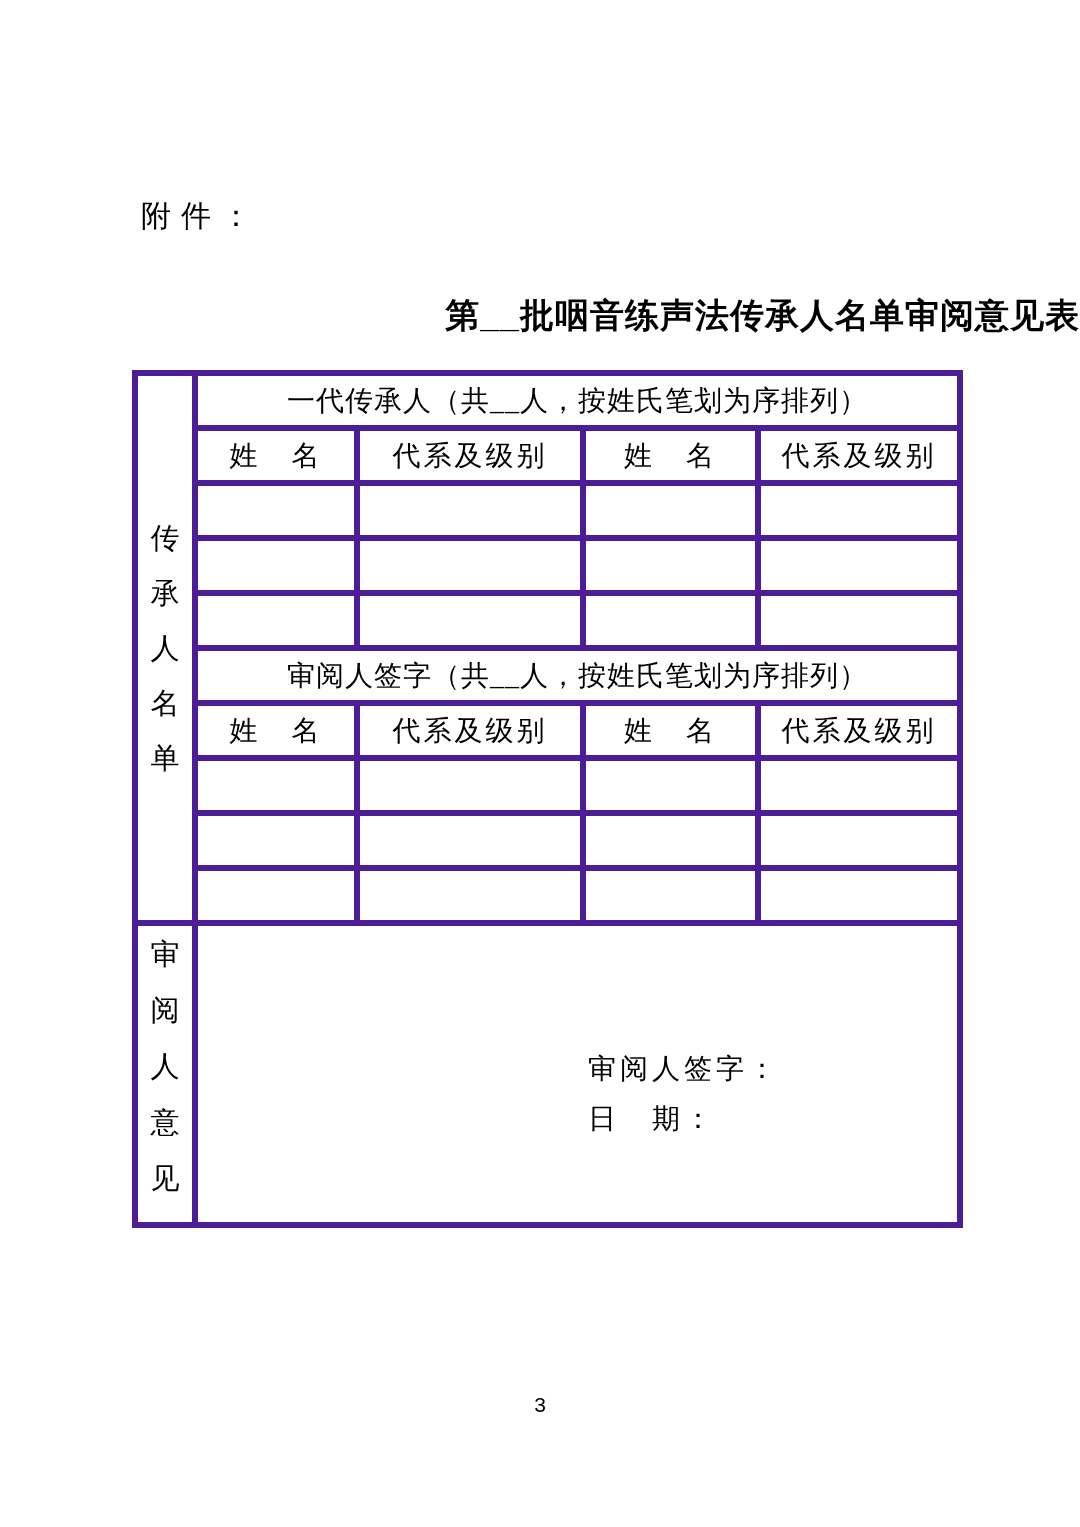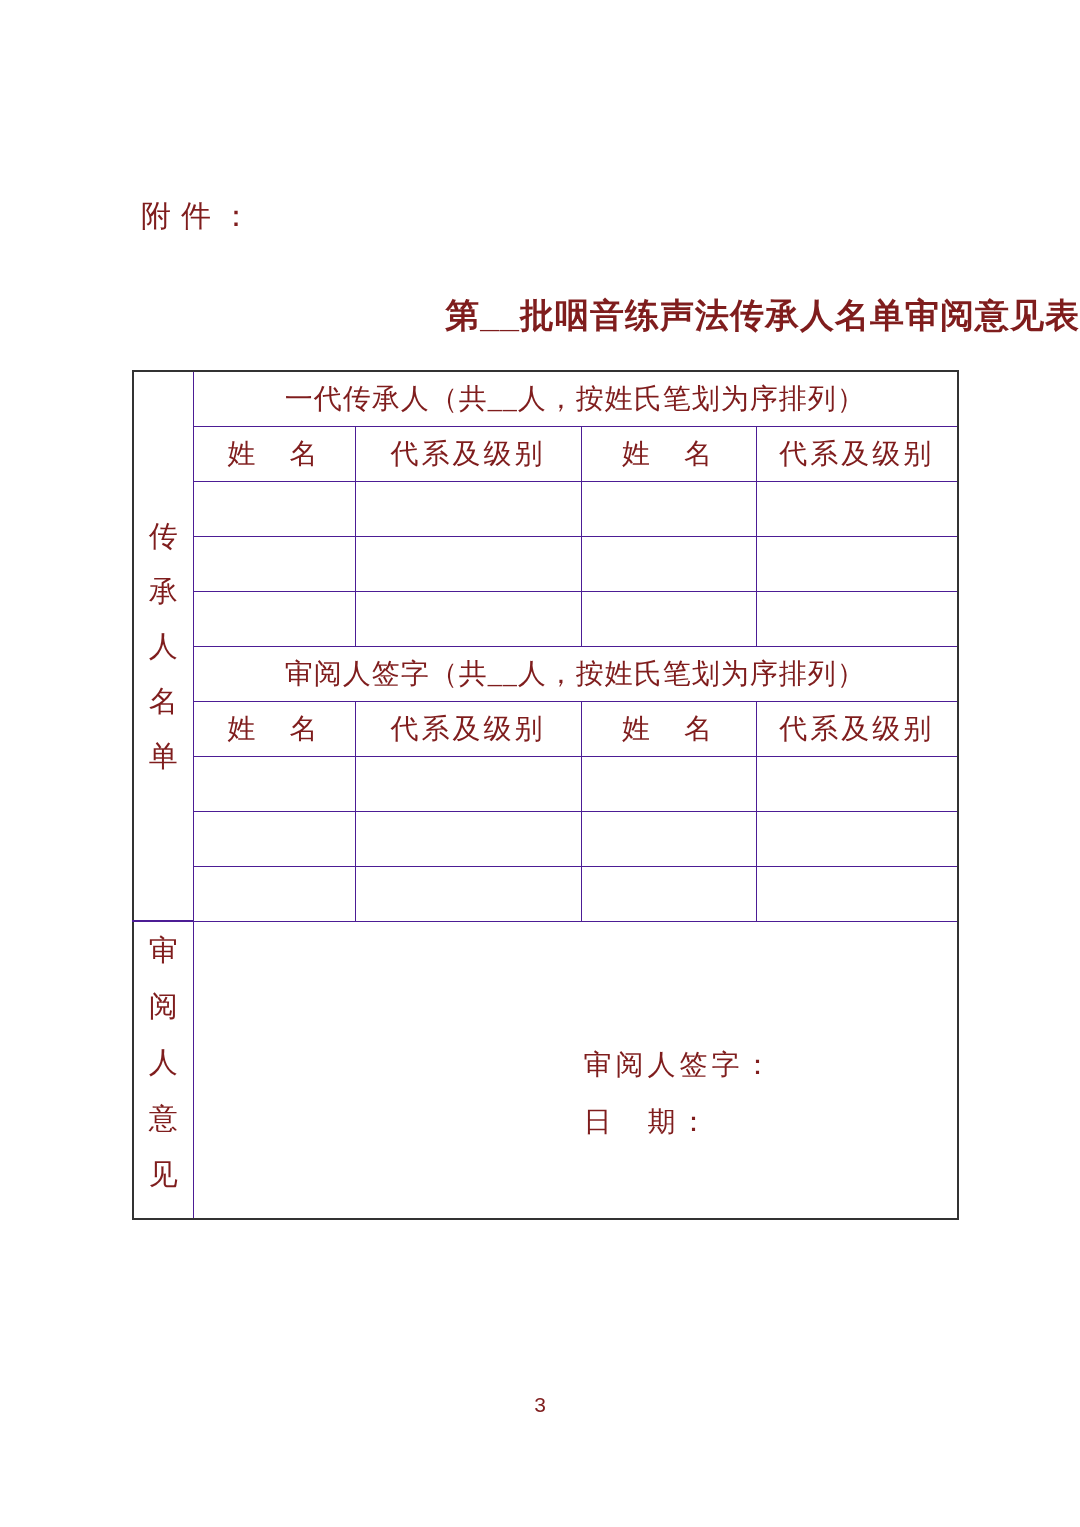--- a/index.html
+++ b/index.html
@@ -2,41 +2,41 @@
 <html><head>
 <meta charset="utf-8">
 <style>
   html,body{margin:0;padding:0;background:#e9e9e9;}
   .page{
     position:relative;
     width:1080px;height:1527px;
     margin:0 auto;
     background:#ffffff;
     font-family:"Liberation Serif","DejaVu Serif",serif;
-    color:#7f1d1d;
+    color:#000000;
     overflow:hidden;
   }
   .attachment{
     position:absolute;left:141px;top:196px;
     font-size:30px;letter-spacing:10px;
   }
   .doc-title{
     position:absolute;left:0;top:293px;width:100%;
     text-align:right;
     font-family:"Liberation Sans","DejaVu Sans",sans-serif;
     font-weight:700;font-size:34px;letter-spacing:1px;
   }
   table.form-table{
     position:absolute;left:132px;top:370px;
     width:825px;
     border-collapse:collapse;table-layout:fixed;
     border:2px solid #333333;
   }
   table.form-table td{
-    border:1px solid #4c1d95;
+    border:6px solid #4c1d95;
     text-align:center;vertical-align:middle;
     padding:0;font-size:28px;
   }
   tr.r-gen{height:55px;}
   tr.r-colhead{height:55px;padding-left:21px;}
   tr.r-data{height:55px;}
   tr.r-review{height:292px;}
   td.gen-header{letter-spacing:1px;border-top-width:2px;border-bottom-width:2px;}
   td.col-header{letter-spacing:3px;}
   td.side-label{vertical-align:middle;}
@@ -48,21 +48,21 @@
   .vchars.review{padding-bottom:16px;}
   .vchars.review span{line-height:56px;}
   td.review-cell{
     position:relative;text-align:left;vertical-align:top;border-top-width:2px;
   }
   .sig-line{
     position:absolute;left:390px;top:124px;
     font-size:28px;letter-spacing:4px;white-space:nowrap;
   }
   .date-line{
-    position:absolute;left:390px;top:181px;
+    position:absolute;left:390px;top:174px;
     font-size:28px;letter-spacing:4px;white-space:nowrap;
   }
   .page-number{
     position:absolute;left:0;top:1393px;width:100%;
     text-align:center;
     font-family:"Liberation Sans","DejaVu Sans",sans-serif;
     font-size:21px;
   }
 </style>
 </head>

